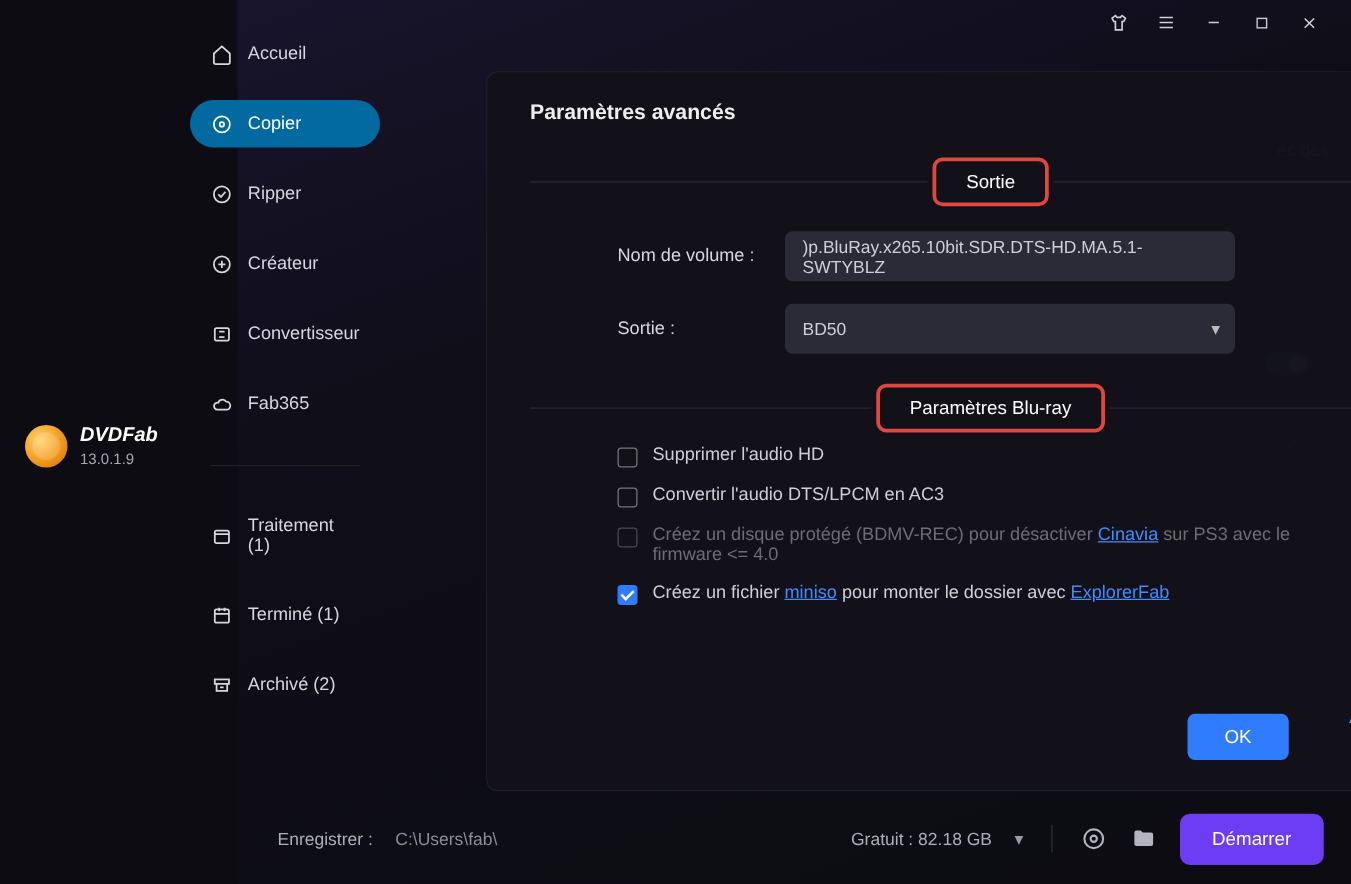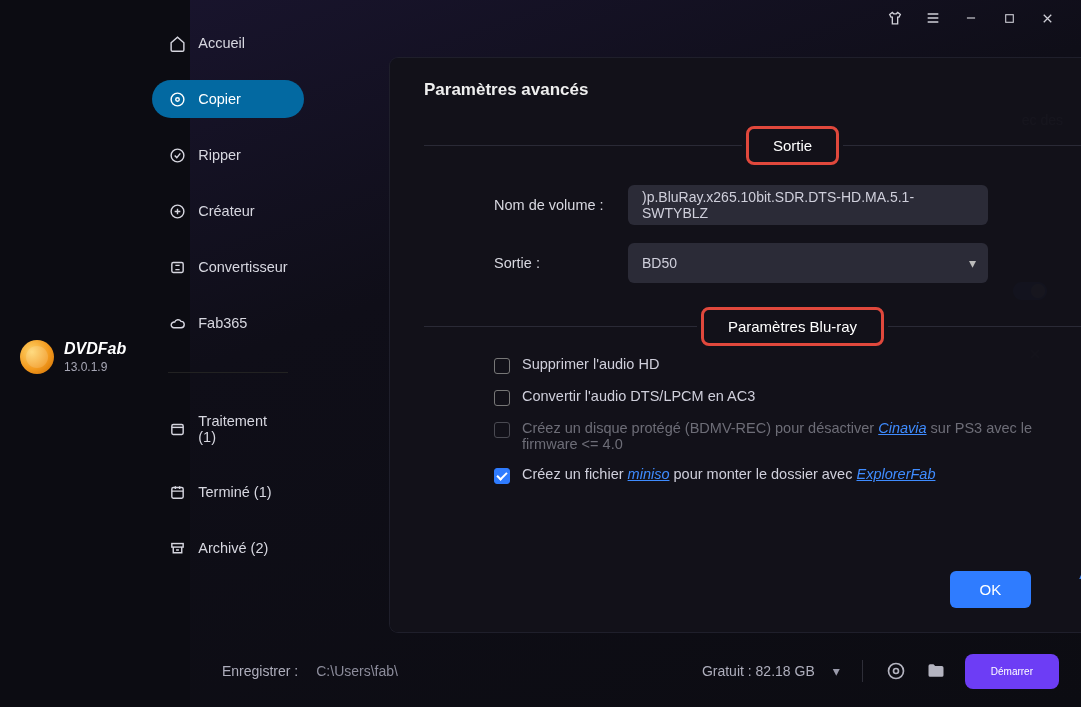--- a/index.html
+++ b/index.html
@@ -31,21 +31,21 @@
 .bk-toggle::after { content:""; position:absolute; right:2px; top:2px; width:14px; height:14px; border-radius:50%; background:#fff; }
 .bk-close { position:absolute; right:38px; top:346px; color:#777; }
 .bk-text { position:absolute; right:18px; top:112px; color:#c9c9d4; font-size:14px; }
 
 
 .bottombar { position:absolute; left:0; right:0; bottom:0; height:72px; display:flex; align-items:center; padding:0 22px 0 32px; gap:18px; color:#aeaebc; font-size:14px; }
 .bb-path { color:#8c8c9b; }
 .bb-spacer { flex:1; }
 .bb-ico { width:22px; height:22px; display:flex; align-items:center; justify-content:center; color:#b4b4c0; cursor:pointer; }
 .bb-sep { width:1px; height:22px; background:#2e2e38; margin:0 4px; }
-.btn-start { background:#6d3df5; color:#fff; border:none; border-radius:8px; padding:12px 26px; font-size:10px; cursor:pointer; }
+.btn-start { background:#6d3df5; color:#fff; border:none; border-radius:8px; padding:12px 26px; font-size:15px; cursor:pointer; }
 
 
 .modal { position:absolute; left:200px; top:58px; width:805px; height:574px; background: rgba(18,17,26,0.98); border-radius:8px; box-shadow: 0 0 0 1px #1f1f2b; padding:22px 34px 24px; display:flex; flex-direction:column; z-index:3; }
 .modal-title { font-size:17px; font-weight:600; color:#eee; }
 
 .divrow { display:flex; align-items:center; margin-top:26px; }
 .divline { flex:1; height:1px; background:#2a2a36; }
 .divbox { border:3px solid #e0483c; border-radius:8px; padding:8px 24px; color:#fff; font-size:15px; margin:0 4px; }
 
 .form-area { padding: 20px 70px 6px; display:flex; flex-direction:column; gap:18px; }
@@ -54,21 +54,21 @@
 .ctl { flex:1; max-width:360px; background:#2b2b37; border-radius:6px; height:40px; display:flex; align-items:center; padding:0 14px; color:#cfcfdb; font-size:14px; position:relative; }
 .ctl.select { cursor:pointer; }
 .ctl .chev { position:absolute; right:12px; top:50%; transform:translateY(-50%); color:#bbb; }
 
 .checks { padding: 4px 70px; display:flex; flex-direction:column; gap:14px; margin-top:6px; }
 .chk-row { display:flex; align-items:flex-start; gap:12px; font-size:14.5px; color:#cfcfdb; cursor:pointer; }
 .chk-row.disabled { color:#6d6d77; }
 .cbox { width:16px; height:16px; border:1.5px solid #777; border-radius:3px; margin-top:2px; flex-shrink:0; position:relative; }
 .cbox.checked { background:#2f7cff; border-color:#2f7cff; }
 .cbox.checked::after { content:""; position:absolute; left:4px; top:1px; width:4px; height:8px; border:solid #fff; border-width:0 2px 2px 0; transform:rotate(45deg); }
-.lnk { color:#3f8cff; text-decoration:underline;font-style:italic; }
+.lnk { color:#3f8cff; text-decoration:underline; }
 
 .modal-foot { margin-top:auto; display:flex; justify-content:flex-end; gap:18px; }
 .btn { border:none; border-radius:6px; padding:10px 30px; font-size:15px; cursor:pointer; }
 .btn.primary { background:#2f7cff; color:#fff;margin-top:32px; }
 .btn.secondary { background:transparent; color:#3f8cff; }
 </style>
 </head>
 <body>
 
 <div class="app">

